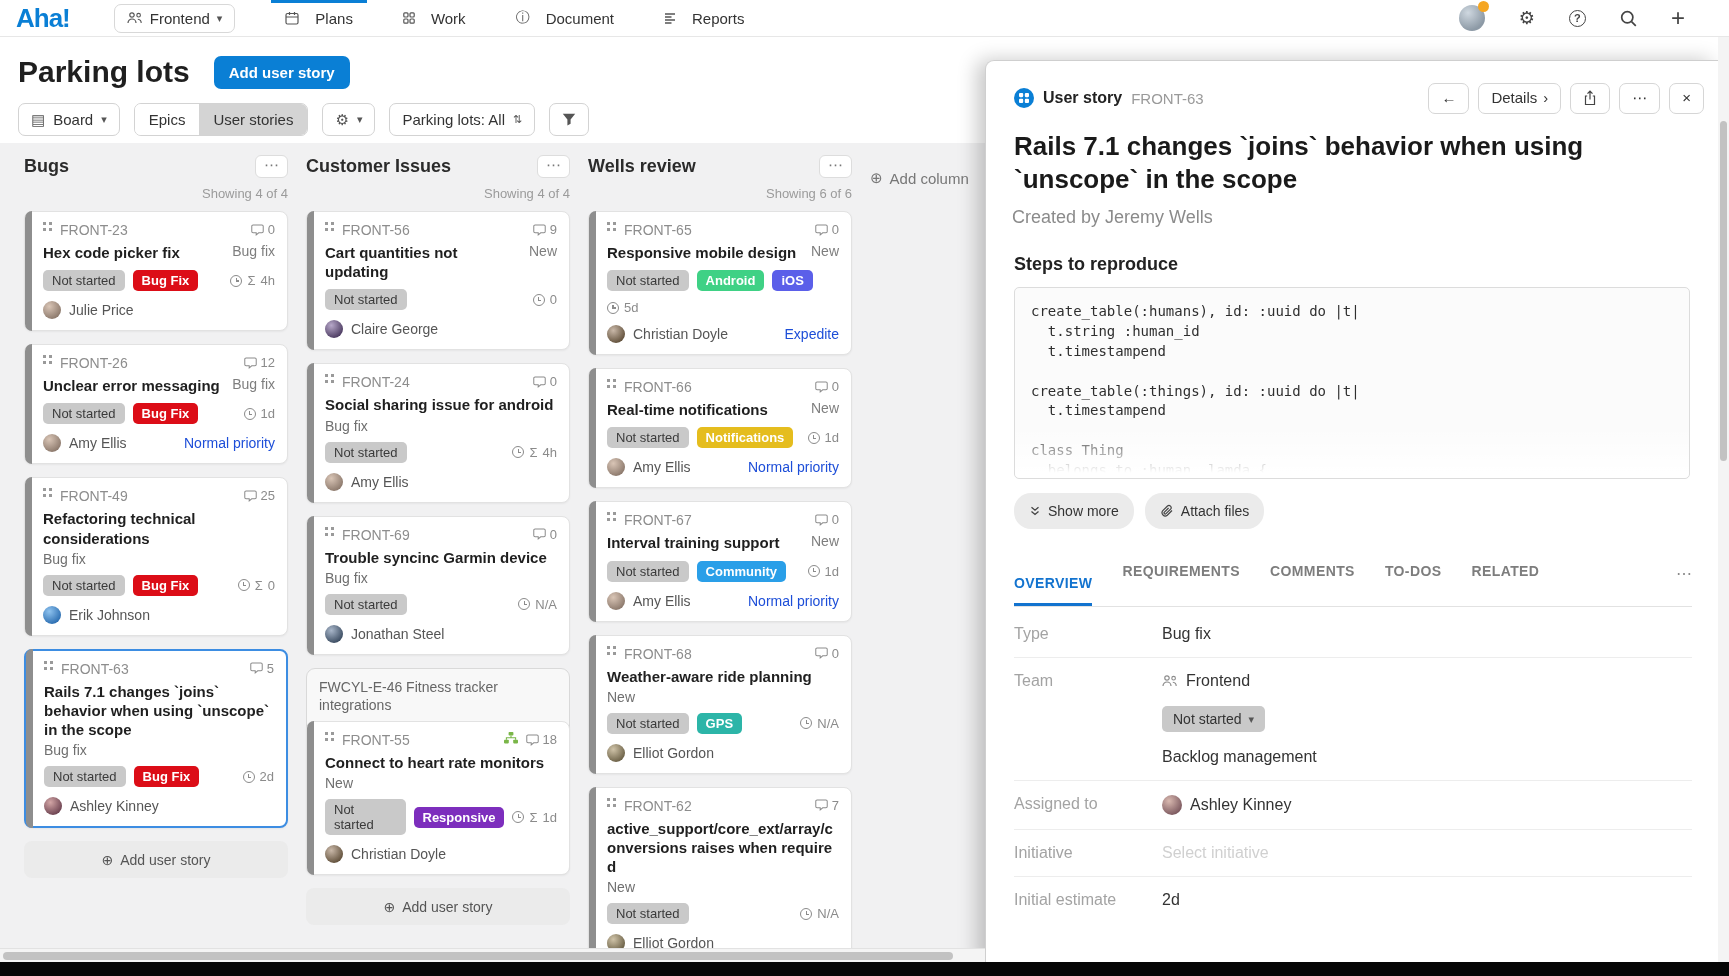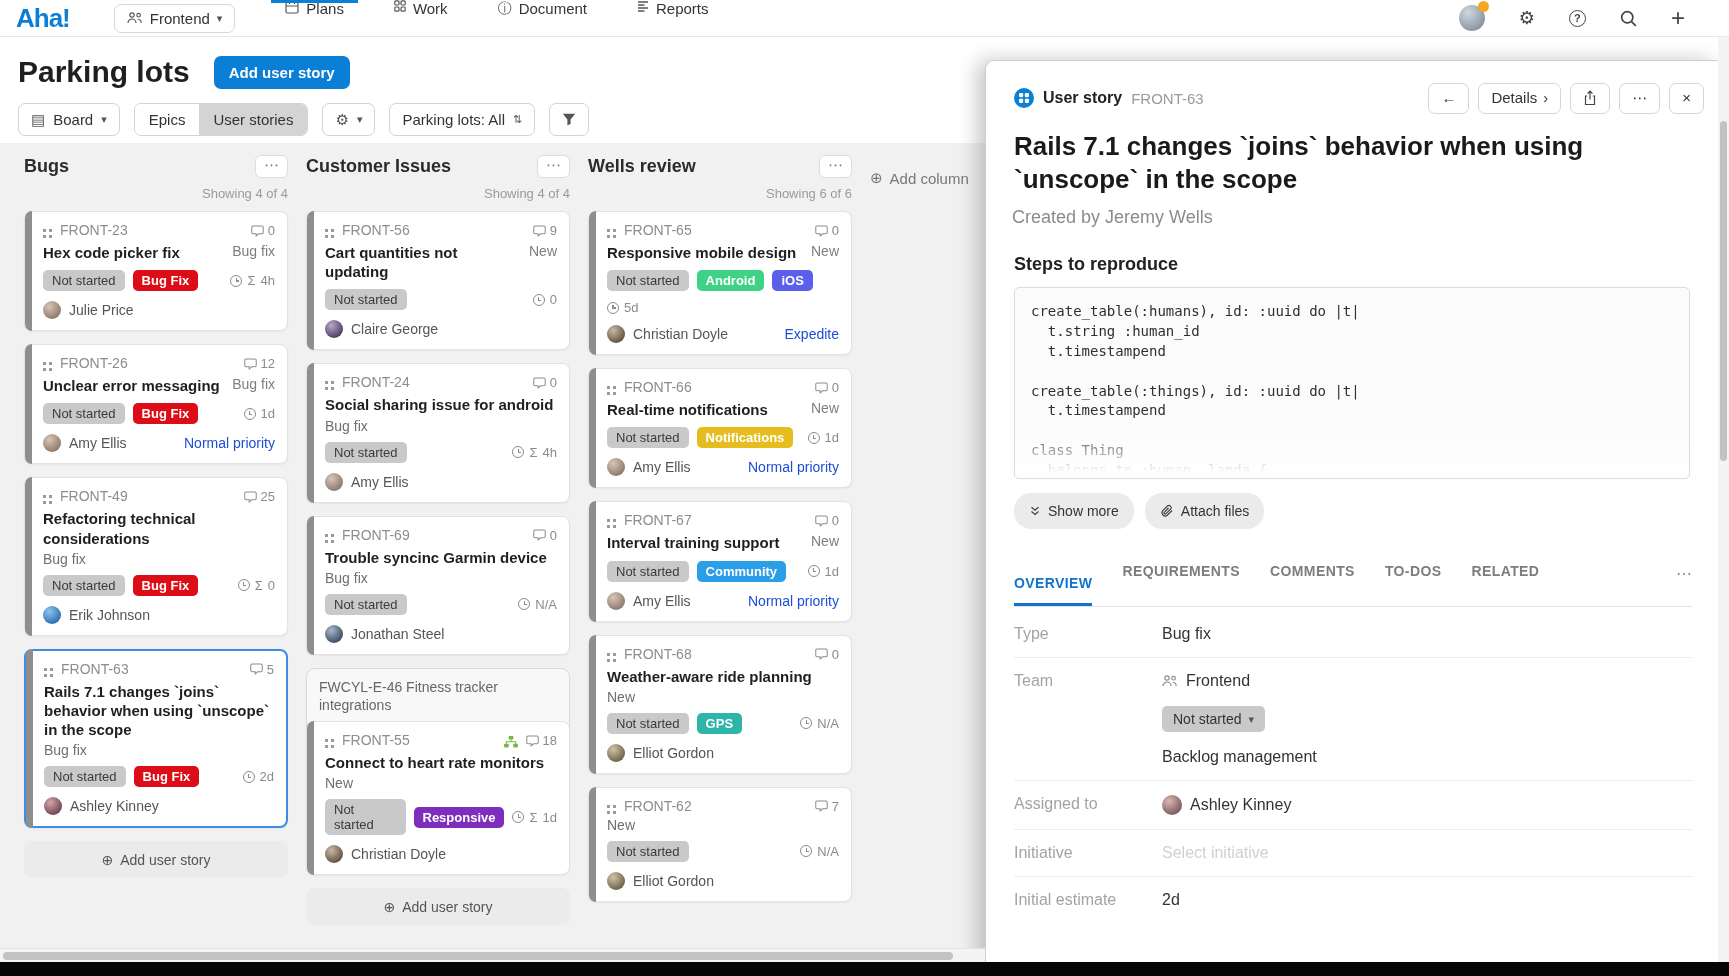--- a/index.html
+++ b/index.html
@@ -7,21 +7,21 @@
     font-family:"Liberation Sans", sans-serif; color:#333; }
   .sp { flex:1; }
   svg.i { display:inline-block; vertical-align:middle; }
 
   
   .topnav { position:absolute; left:0; top:0; width:1729px; height:37px; background:#fff;
     border-bottom:1px solid #e7e7e7; display:flex; align-items:center; padding:0 16px; z-index:30; }
   .logo { font-size:26px; font-weight:800; color:#0a7fd5; letter-spacing:-1px; margin-right:44px; }
   .navbtn { display:flex; align-items:center; gap:7px; border:1px solid #d8d8d8; border-radius:7px;
     padding:5px 12px; font-size:15px; color:#333; background:#fff; margin-right:36px; cursor:pointer; }
-  .navtab { position:relative; height:37px; display:flex; gap:7px;
+  .navtab { position:relative; height:37px; display:flex; align-items:center; gap:16px;
     padding:0 14px; font-size:15px; color:#333; margin-right:22px; cursor:pointer; }
   .navtab.active::before { content:""; position:absolute; left:0; right:0; top:0; height:3px; background:#0a7fd5; }
   .navtab .glyph, .navbtn .glyph { color:#555; font-size:14px; }
   .nav-right { display:flex; align-items:center; gap:34px; margin-left:auto; padding-right:28px; }
   .avatar-nav { position:relative; width:26px; height:26px; border-radius:50%;
     background:radial-gradient(circle at 35% 30%, #cfd8e0, #8d9aa6 70%); }
   .avatar-nav::after { content:""; position:absolute; right:-4px; top:-4px; width:11px; height:11px;
     border-radius:50%; background:#f5a623; }
   .navico { font-size:18px; color:#444; cursor:pointer; line-height:1; }
   .qcirc { width:17px; height:17px; border:1.4px solid #444; border-radius:50%; font-size:11px;
@@ -51,21 +51,21 @@
     padding:1px 8px 5px; color:#777; font-size:15px; line-height:1; cursor:pointer; }
   .showing { text-align:right; font-size:13px; color:#9b9b9b; margin:8px 0 10px; }
   .stack { display:flex; flex-direction:column; gap:13px; }
 
   .card { position:relative; background:#fff; border:1px solid #e2e2e2; border-radius:8px;
     padding:10px 12px 11px 18px; box-shadow:0 1px 2px rgba(0,0,0,.05); cursor:pointer; }
   .card::before { content:""; position:absolute; left:0; top:-1px; bottom:-1px; width:7px;
     background:#8e8e8e; border-radius:7px 0 0 7px; }
   .card.sel { border:2px solid #3d8de2; }
   .card.sel::before { left:0; top:-2px; bottom:-2px; border-radius:6px 0 0 6px; }
-  .crow { display:flex; align-items:flex-end; gap:8px; }
+  .crow { display:flex; align-items:flex-start; gap:8px; }
   .drag { position:relative; width:9px; height:9px; flex:none; cursor:grab; }
   .drag::before { content:""; position:absolute; left:0; top:0; width:3px; height:3px; background:#9a9a9a;
     box-shadow:6px 0 #9a9a9a, 0 6px #9a9a9a, 6px 6px #9a9a9a; }
   .cid { font-size:14px; color:#8d8d8d; }
   .cmt { display:flex; align-items:center; gap:4px; color:#8b8b8b; font-size:13px; }
   .trow { margin-top:5px; align-items:flex-start; }
   .ctitle { font-size:15px; font-weight:600; color:#1f1f1f; line-height:1.28; }
   .tright { margin-left:auto; font-size:14px; color:#7e7e7e; flex:none; }
   .sub { font-size:14px; color:#6f6f6f; margin-top:3px; }
   .mrow { display:flex; align-items:center; gap:8px; margin-top:8px; }
@@ -683,20 +683,23 @@
             <span class="drag"></span>
             <span class="cid">FRONT-62</span>
             <span class="sp"></span>
             <span class="cmt">
               <svg class="i" width="13" height="12">
                   <use href="#sym-bubble"></use>
                 </svg>
               <span>7</span>
               </span>
           </div>
+          <div class="crow trow">
+            <span class="ctitle" style="word-break:break-all">active_support/core_ext/array/conversions raises when required</span>
+          </div>
           <div class="sub">New</div>
           <div class="mrow">
             <span class="badge gray" style="background: rgb(201, 201, 201);">Not started</span>
             <span class="meta">
                 <span class="clock"></span>
               <span>N/A</span>
               </span>
           </div>
           <div class="arow">
             <span class="av" style="background:radial-gradient(circle at 35% 30%, #cfc3a8, #6d6248 75%)"></span>

